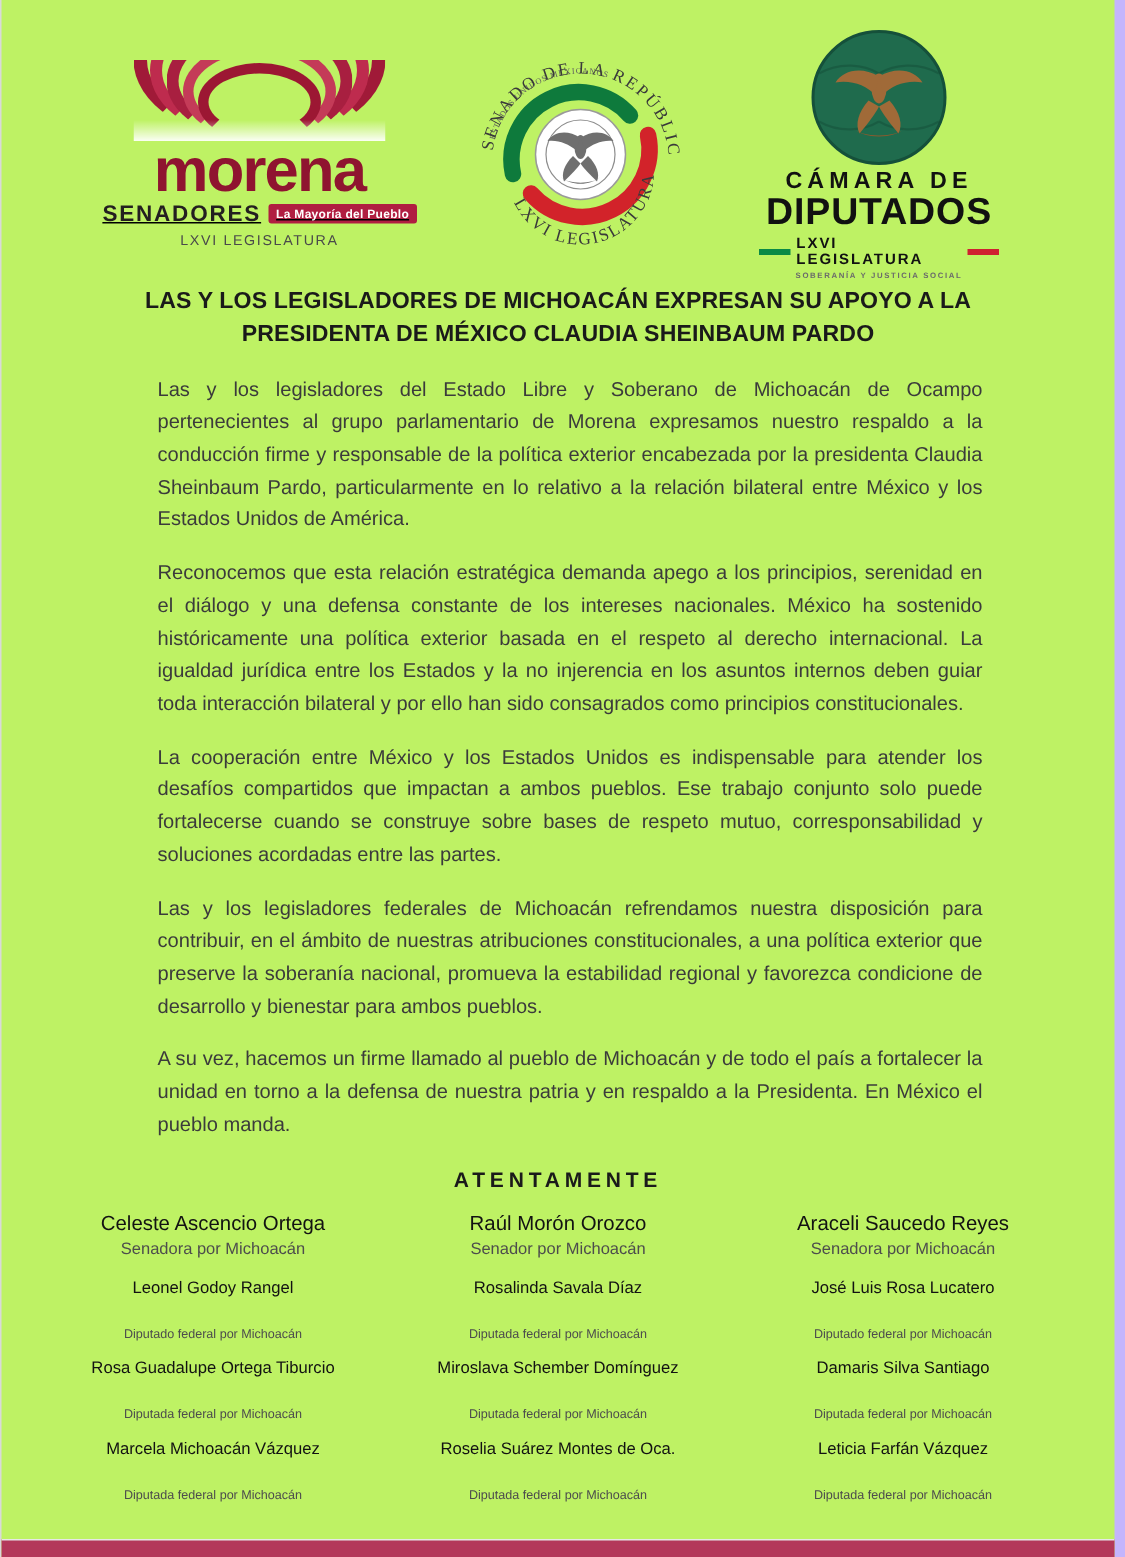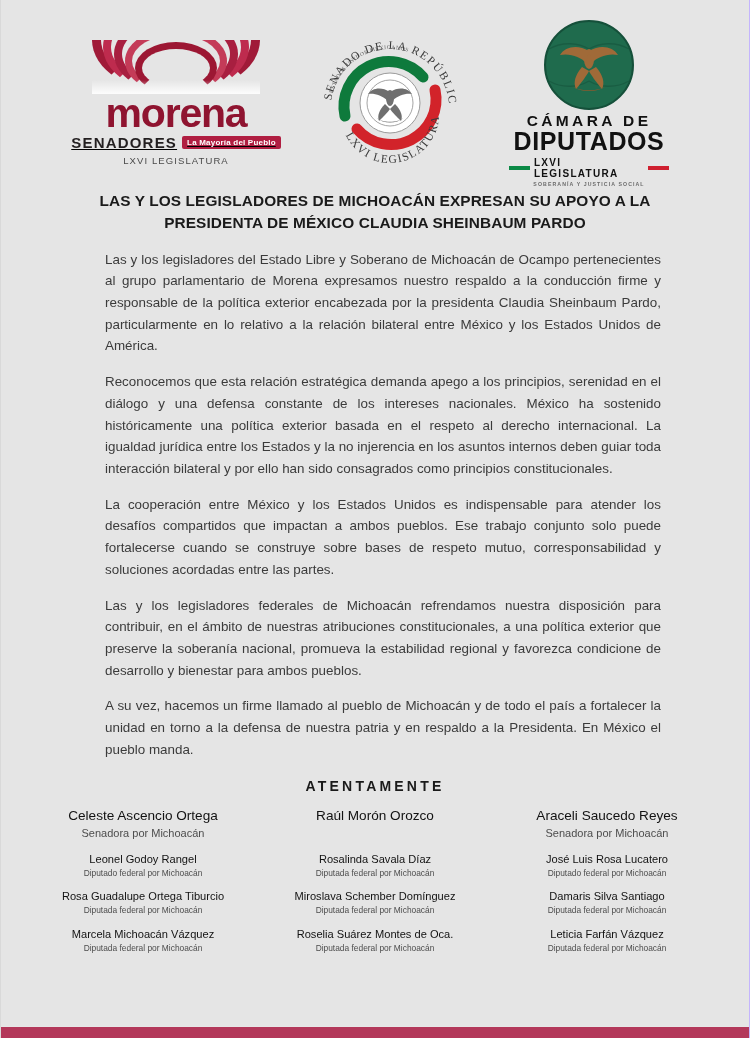--- a/index.html
+++ b/index.html
@@ -6,23 +6,23 @@
   html,body{margin:0;padding:0;}
   body{
     width:750px;height:1038px;
     background:#ffffff;
     font-family:"Liberation Sans", sans-serif;
     overflow:hidden;
     position:relative;
   }
   .page{
     position:absolute;inset:0;
-    background:#e5e5e5;
+    background:#bef264;
     border-left:1px solid #d9d9d9;
-    border-right:1px solid #c4b5fd;
+    border-right:7px solid #c4b5fd;
     box-sizing:border-box;
     display:flex;flex-direction:column;
   }
 
   
   .logo-bar{
     height:178px;
     display:flex;align-items:center;justify-content:center;
     gap:44px;
     padding-top:28px;
@@ -121,21 +121,21 @@
   
   .sign-wrap{padding:0 26px;}
   .sign-row{display:flex;}
   .sign-cell{flex:1;text-align:center;padding:0 4px;}
   .sig-name{font-weight:normal;color:#121212;line-height:1.25;}
   .sig-role{color:#4d4d4d;line-height:1.3;}
   .row-sen .sig-name{font-size:13.6px;}
   .row-sen .sig-role{font-size:11px;margin-top:1px;}
   .row-dip{margin-top:12px;}
   .row-dip .sig-name{font-size:11.1px;}
-  .row-dip .sig-role{font-size:8.4px;margin-top:1px;}
+  .row-dip .sig-role{font-size:8.4px;margin-top:17px;}
 
   .spacer{flex:1;}
   .bottom-bar{height:11px;background:#b3385a;border-top:1px solid #e7e7e7;}
 </style>
 </head>
 <body>
 
 <div class="page">
 
   <div class="logo-bar">
@@ -237,20 +237,21 @@
 
   <div class="sign-wrap">
 
     <div class="sign-row row-sen">
       <div class="sign-cell">
         <div class="sig-name">Celeste Ascencio Ortega</div>
         <div class="sig-role">Senadora por Michoacán</div>
       </div>
       <div class="sign-cell">
         <div class="sig-name">Raúl Morón Orozco</div>
+        <div class="sig-role">Senador por Michoacán</div>
       </div>
       <div class="sign-cell">
         <div class="sig-name">Araceli Saucedo Reyes</div>
         <div class="sig-role">Senadora por Michoacán</div>
       </div>
     </div>
 
     <div class="sign-row row-dip">
       <div class="sign-cell">
         <div class="sig-name">Leonel Godoy Rangel</div>

